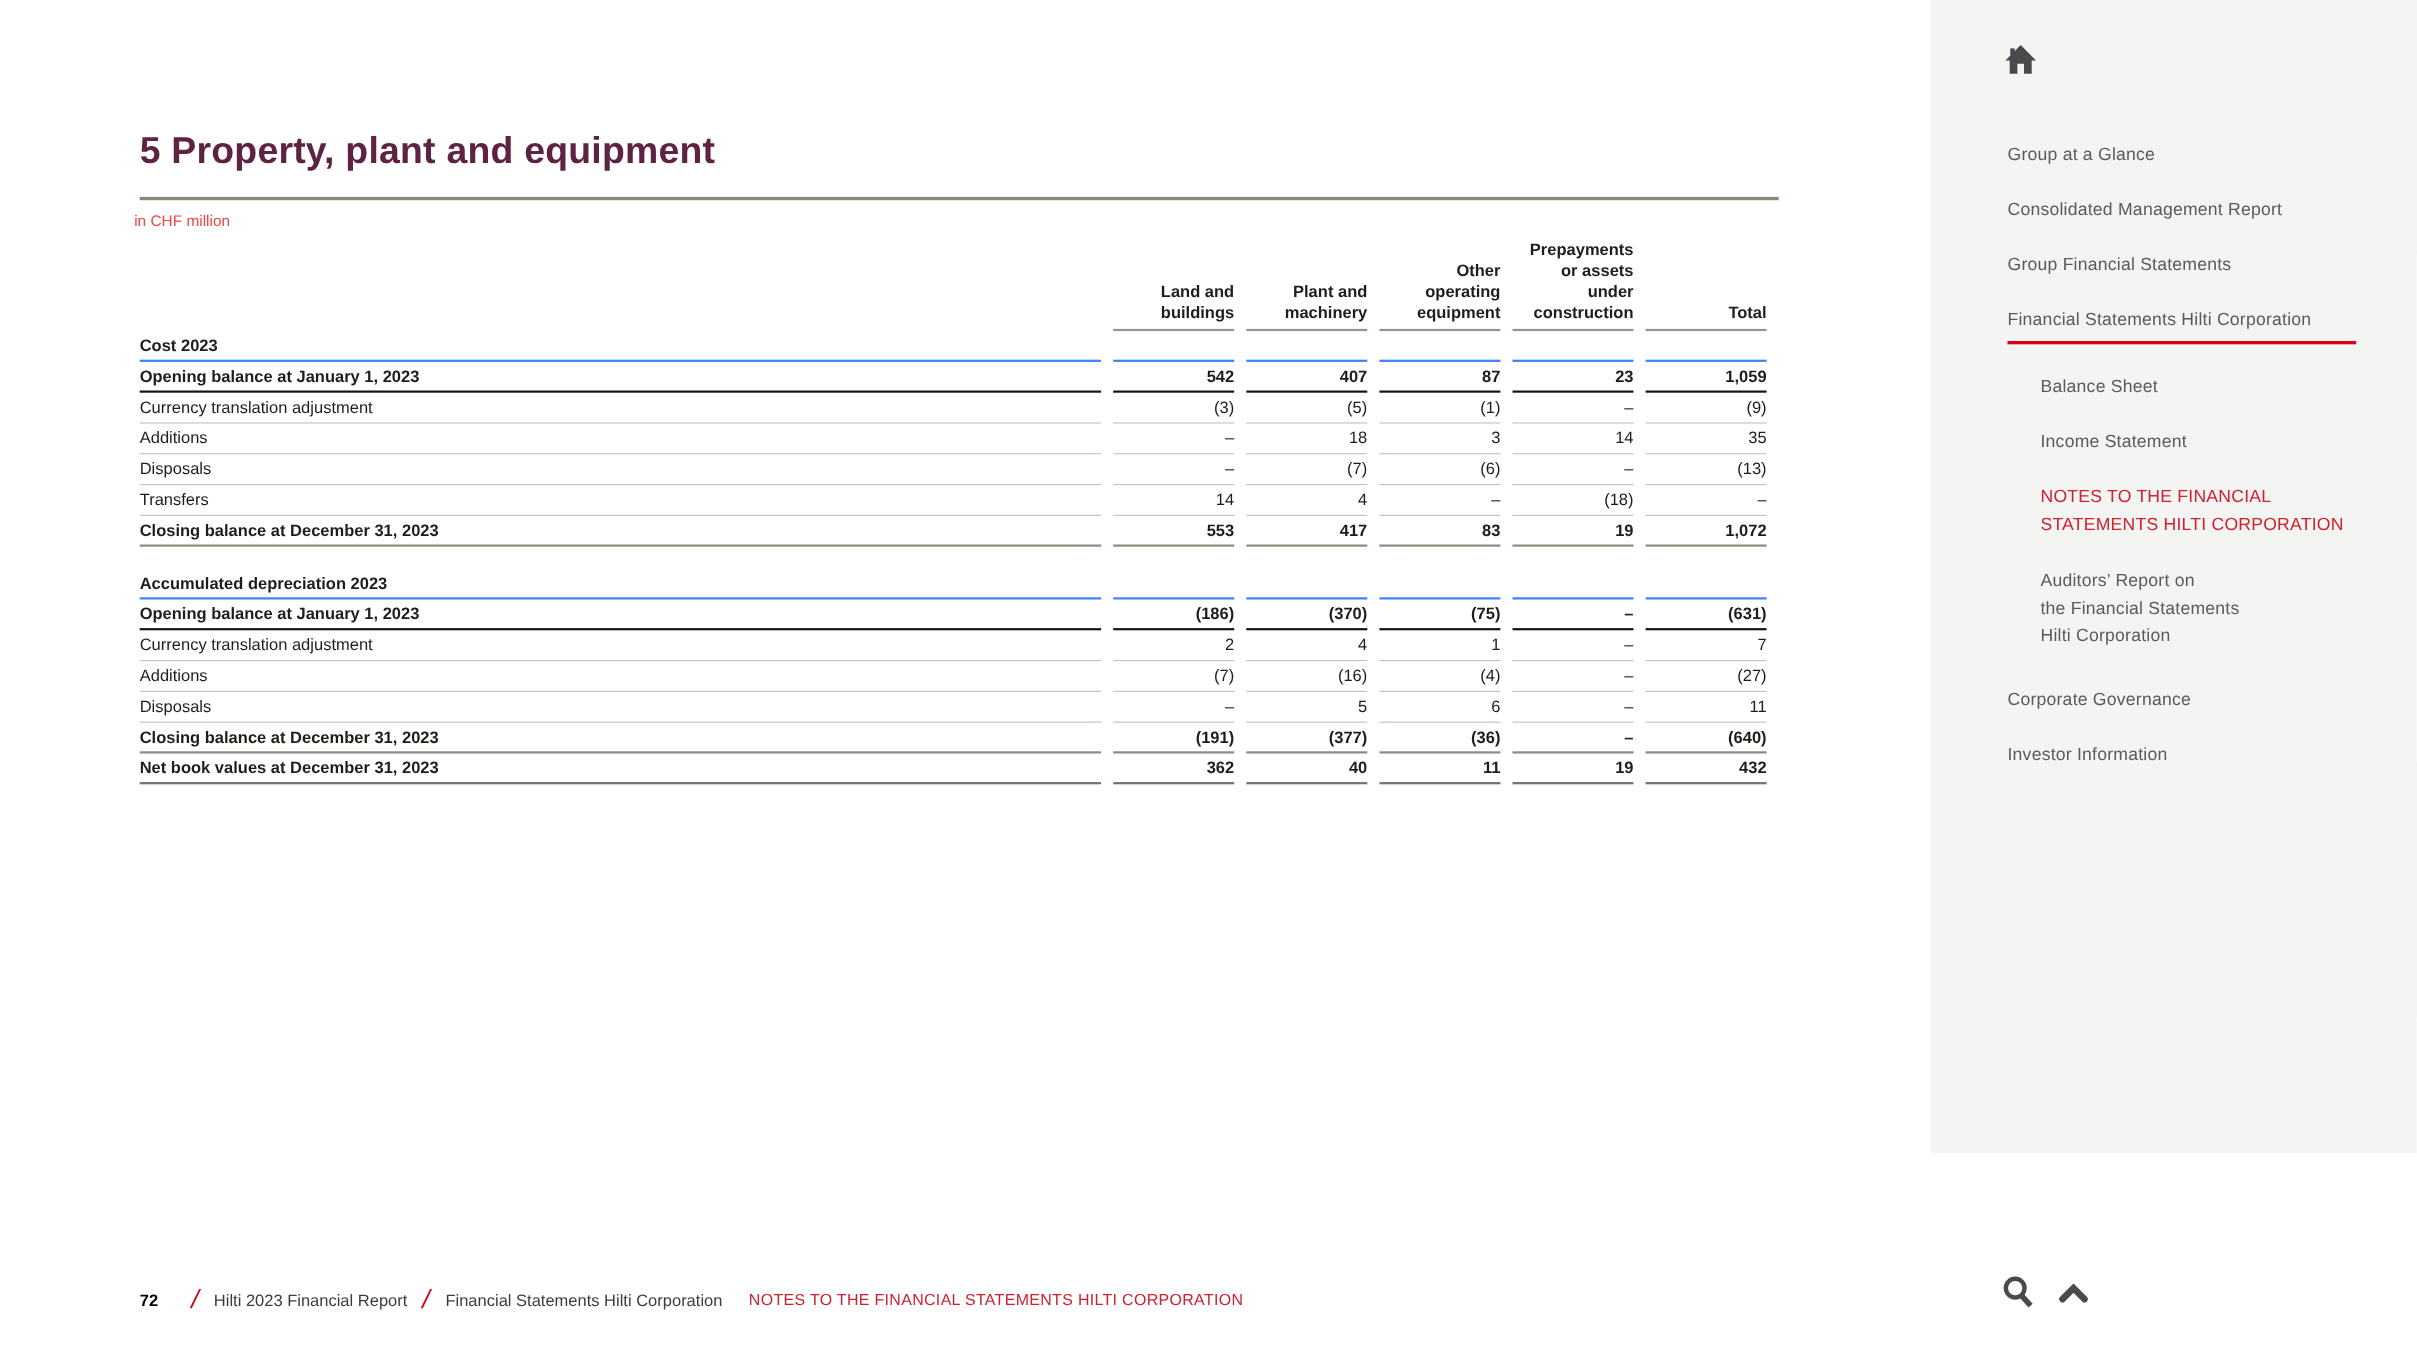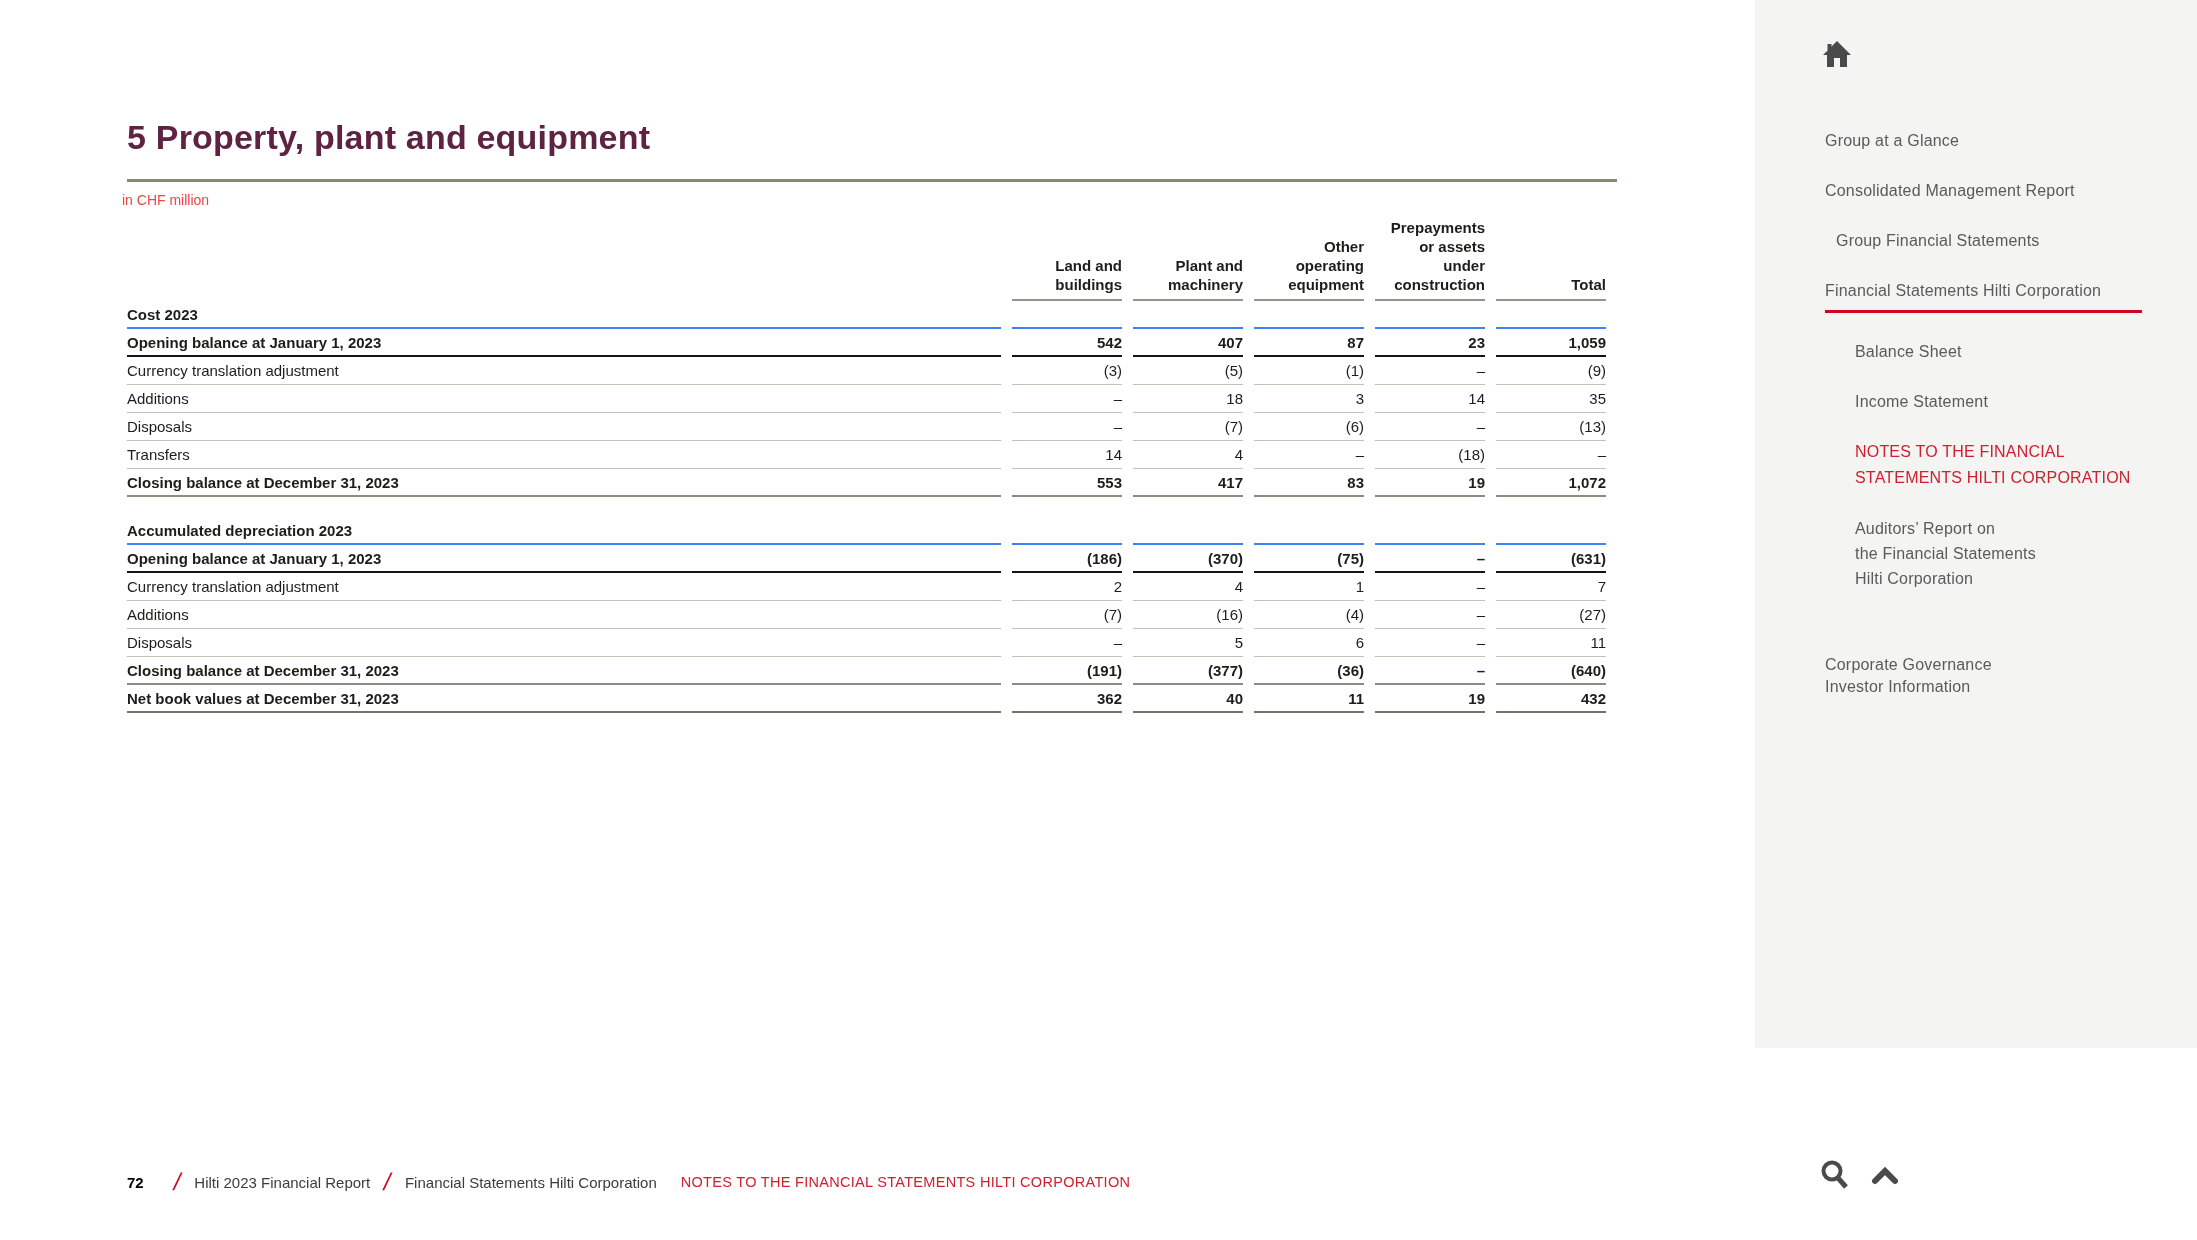--- a/index.html
+++ b/index.html
@@ -93,23 +93,23 @@
     font-size:16px; color:#5a5a5c; line-height:21px;
     letter-spacing:0.2px; cursor:pointer; white-space:pre-line;
   }
   .sb-item.lvl1 { left:100px; }
   .sb-item.underline-red {
     width:317px; padding-bottom:9px; border-bottom:3px solid #d2051e;
   }
   .sb-item.active-red { color:#cf2030; line-height:26px; }
   .sb-item.multi { line-height:25px; }
 
-  .i0 { top:130px; } .i1 { top:180px; } .i2 { top:230px;margin-left:11px; } .i3 { top:280px; }
+  .i0 { top:130px; } .i1 { top:180px; } .i2 { top:230px; } .i3 { top:280px; }
   .i4 { top:341px; } .i5 { top:391px; } .i6 { top:439px; } .i7 { top:516px; }
-  .i8 { top:626px;margin-top:28px; } .i9 { top:676px; }
+  .i8 { top:626px; } .i9 { top:676px; }
 </style>
 </head>
 <body>
 
 <h1 class="doc-title">5 Property, plant and equipment</h1>
 <div class="top-rule"></div>
 <div class="unit-label">in CHF million</div>
 
 <table class="ppe">
   <colgroup>

